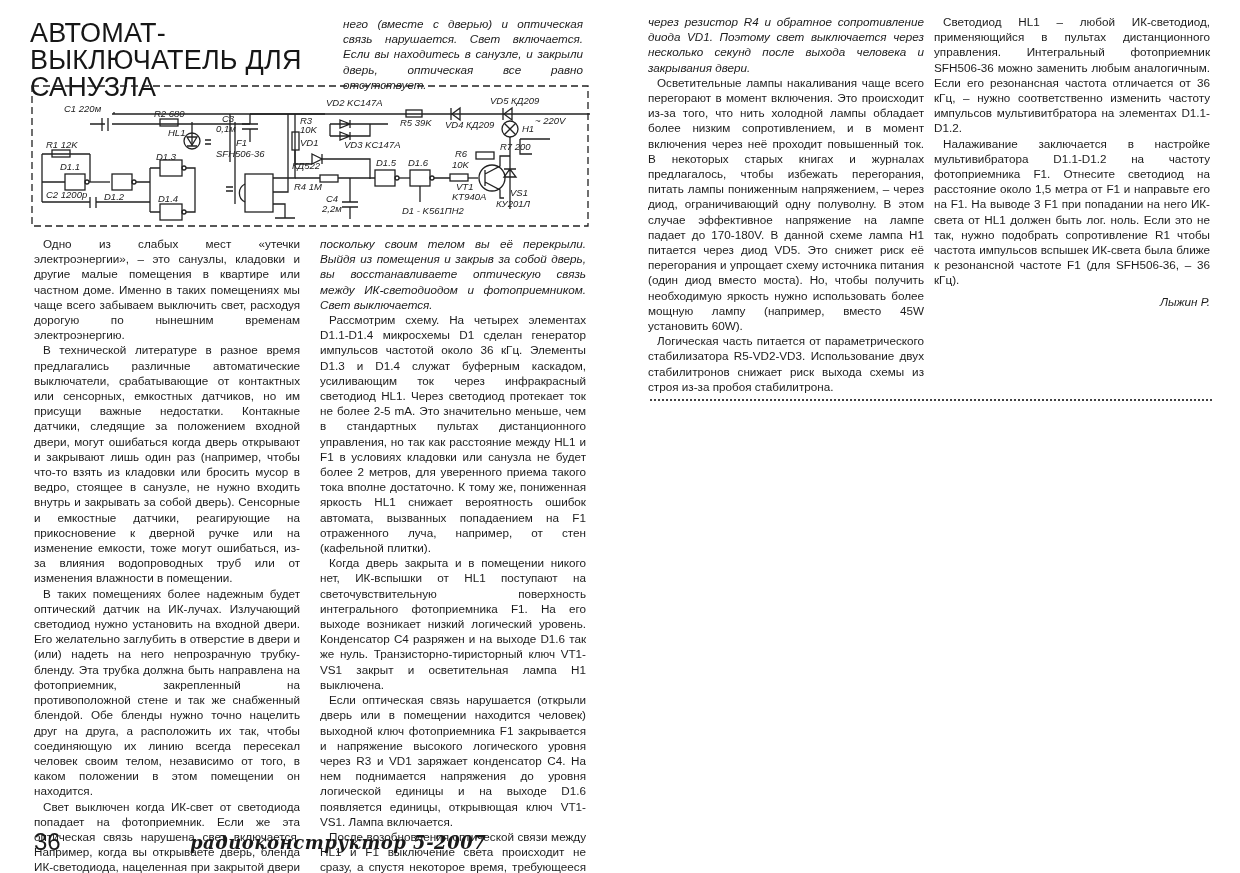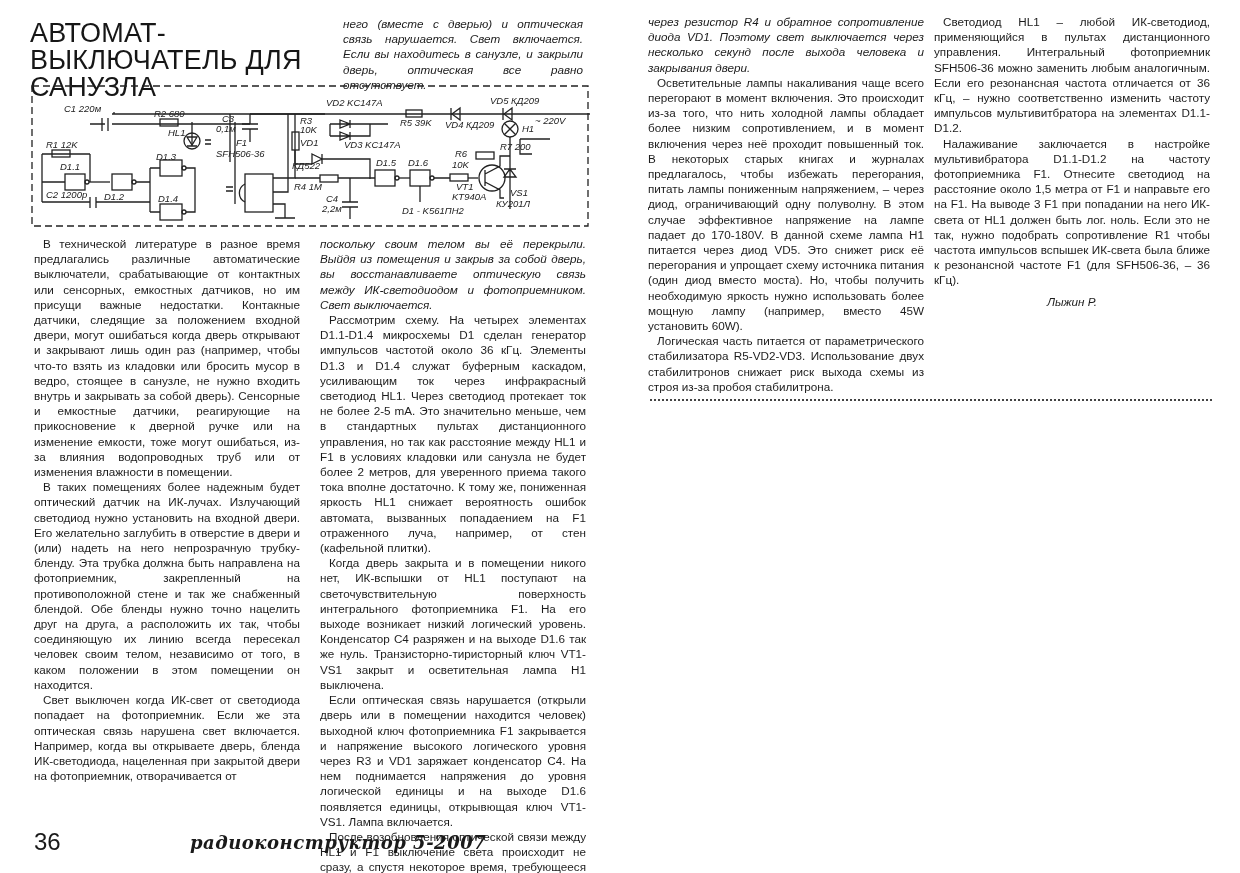--- a/index.html
+++ b/index.html
@@ -6,21 +6,21 @@
   body { width:1240px; height:873px; position:relative; overflow:hidden; font-family:"Liberation Sans", sans-serif; color:#1a1a1a; }
   .title { position:absolute; left:30px; top:20px; width:300px; font-size:27px; line-height:27px; letter-spacing:0.2px; color:#161616; }
   .col { position:absolute; font-size:11.7px; line-height:15.2px; text-align:justify; color:#1c1c1c; }
   .col p { margin:0; text-indent:9px; }
   .col p.noind { text-indent:0;font-style:italic; }
   .intro { left:343px; top:16px; width:240px; }
   .c1 { left:34px; top:236px; width:266px; }
   .c2 { left:320px; top:236px; width:266px; }
   .c3 { left:648px; top:14px; width:276px; }
   .c4 { left:934px; top:14px; width:276px; }
-  .author { text-align:center; font-style:italic; margin-top:6px; }
+  .author { text-align:right; font-style:italic; margin-top:6px; }
   .dots { position:absolute; left:650px; top:399px; width:562px; border-top:2px dotted #444; height:0; }
   .pagenum { position:absolute; left:34px; top:828px; font-size:24px; color:#1a1a1a; }
   .mag { position:absolute; left:190px; top:832px; font-family:"DejaVu Serif", serif; font-style:italic; font-weight:bold; font-size:18px; letter-spacing:0.5px; color:#1a1a1a; }
   .schem { position:absolute; left:30px; top:84px; width:565px; height:150px; }
   .schem text { font-family:"Liberation Sans", sans-serif; font-style:italic; font-size:9.5px; fill:#222; }
 </style>
 </head>
 <body>
 
 <div class="title">АВТОМАТ-ВЫКЛЮЧАТЕЛЬ ДЛЯ САНУЗЛА</div>
@@ -136,20 +136,21 @@
   <text x="422" y="84">10K</text>
   <text x="470" y="66">R7 200</text>
   <text x="426" y="106">VT1</text>
   <text x="422" y="116">KT940A</text>
   <text x="480" y="112">VS1</text>
   <text x="466" y="123">КУ201Л</text>
   <text x="372" y="130">D1 - K561ПН2</text>
 </svg>
 
 <div class="col c1">
+  <p>Одно из слабых мест «утечки электроэнергии», – это санузлы, кладовки и другие малые помещения в квартире или частном доме. Именно в таких помещениях мы чаще всего забываем выключить свет, расходуя дорогую по нынешним временам электроэнергию.</p>
   <p>В технической литературе в разное время предлагались различные автоматические выключатели, срабатывающие от контактных или сенсорных, емкостных датчиков, но им присущи важные недостатки. Контакные датчики, следящие за положением входной двери, могут ошибаться когда дверь открывают и закрывают лишь один раз (например, чтобы что-то взять из кладовки или бросить мусор в ведро, стоящее в санузле, не нужно входить внутрь и закрывать за собой дверь). Сенсорные и емкостные датчики, реагирующие на прикосновение к дверной ручке или на изменение емкости, тоже могут ошибаться, из-за влияния водопроводных труб или от изменения влажности в помещении.</p>
   <p>В таких помещениях более надежным будет оптический датчик на ИК-лучах. Излучающий светодиод нужно установить на входной двери. Его желательно заглубить в отверстие в двери и (или) надеть на него непрозрачную трубку-бленду. Эта трубка должна быть направлена на фотоприемник, закрепленный на противоположной стене и так же снабженный блендой. Обе бленды нужно точно нацелить друг на друга, а расположить их так, чтобы соединяющую их линию всегда пересекал человек своим телом, независимо от того, в каком положении в этом помещении он находится.</p>
   <p>Свет выключен когда ИК-свет от светодиода попадает на фотоприемник. Если же эта оптическая связь нарушена свет включается. Например, когда вы открываете дверь, бленда ИК-светодиода, нацеленная при закрытой двери на фотоприемник, отворачивается от</p>
 </div>
 
 <div class="col c2">
   <p class="noind">поскольку своим телом вы её перекрыли. Выйдя из помещения и закрыв за собой дверь, вы восстанавливаете оптическую связь между ИК-светодиодом и фотоприемником. Свет выключается.</p>
   <p>Рассмотрим схему. На четырех элементах D1.1-D1.4 микросхемы D1 сделан генератор импульсов частотой около 36 кГц. Элементы D1.3 и D1.4 служат буферным каскадом, усиливающим ток через инфракрасный светодиод HL1. Через светодиод протекает ток не более 2-5 mA. Это значительно меньше, чем в стандартных пультах дистанционного управления, но так как расстояние между HL1 и F1 в условиях кладовки или санузла не будет более 2 метров, для уверенного приема такого тока вполне достаточно. К тому же, пониженная яркость HL1 снижает вероятность ошибок автомата, вызванных попадаением на F1 отраженного луча, например, от стен (кафельной плитки).</p>
   <p>Когда дверь закрыта и в помещении никого нет, ИК-вспышки от HL1 поступают на светочувствительную поверхность интегрального фотоприемника F1. На его выходе возникает низкий логический уровень. Конденсатор C4 разряжен и на выходе D1.6 так же нуль. Транзисторно-тиристорный ключ VT1-VS1 закрыт и осветительная лампа H1 выключена.</p>
   <p>Если оптическая связь нарушается (открыли дверь или в помещении находится человек) выходной ключ фотоприемника F1 закрывается и напряжение высокого логического уровня через R3 и VD1 заряжает конденсатор C4. На нем поднимается напряжения до уровня логической единицы и на выходе D1.6 появляется единицы, открывющая ключ VT1-VS1. Лампа включается.</p>

